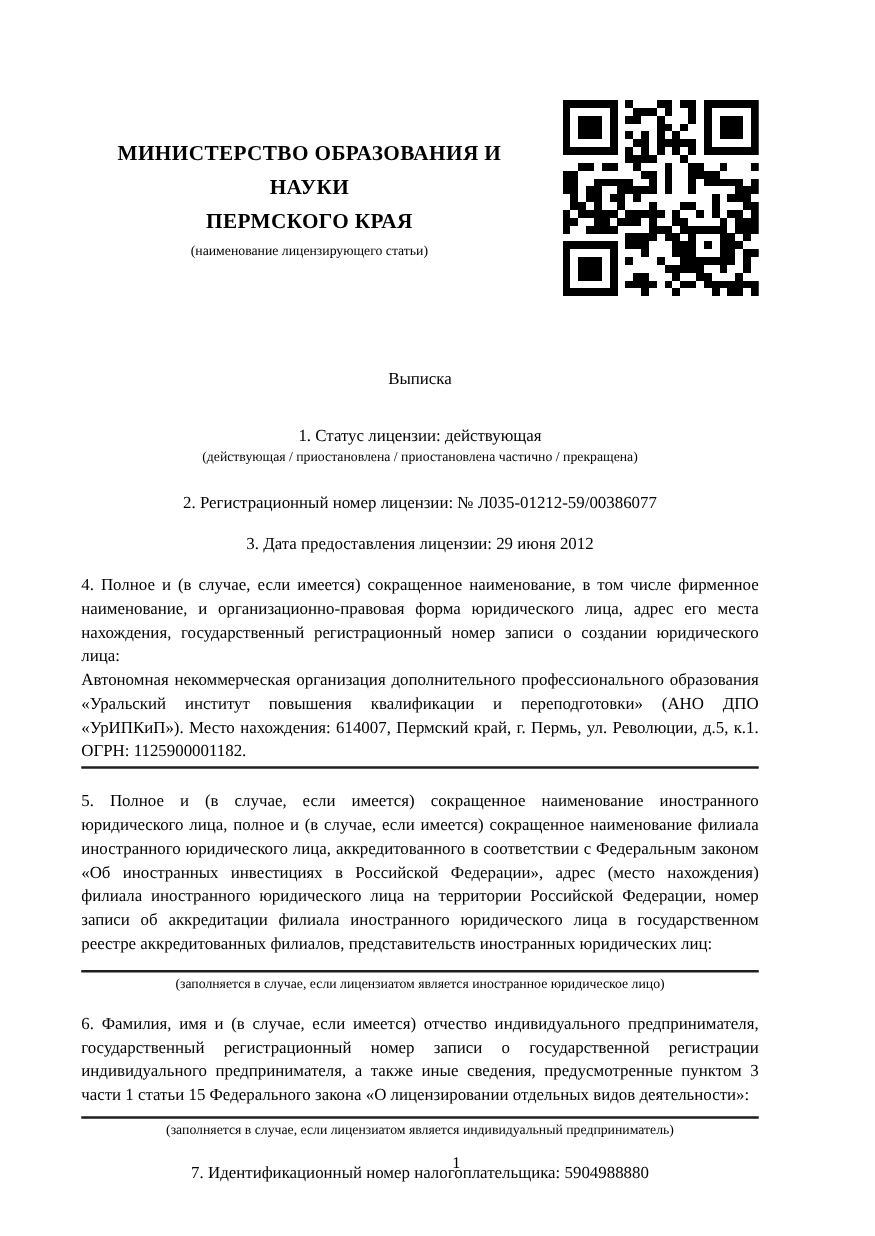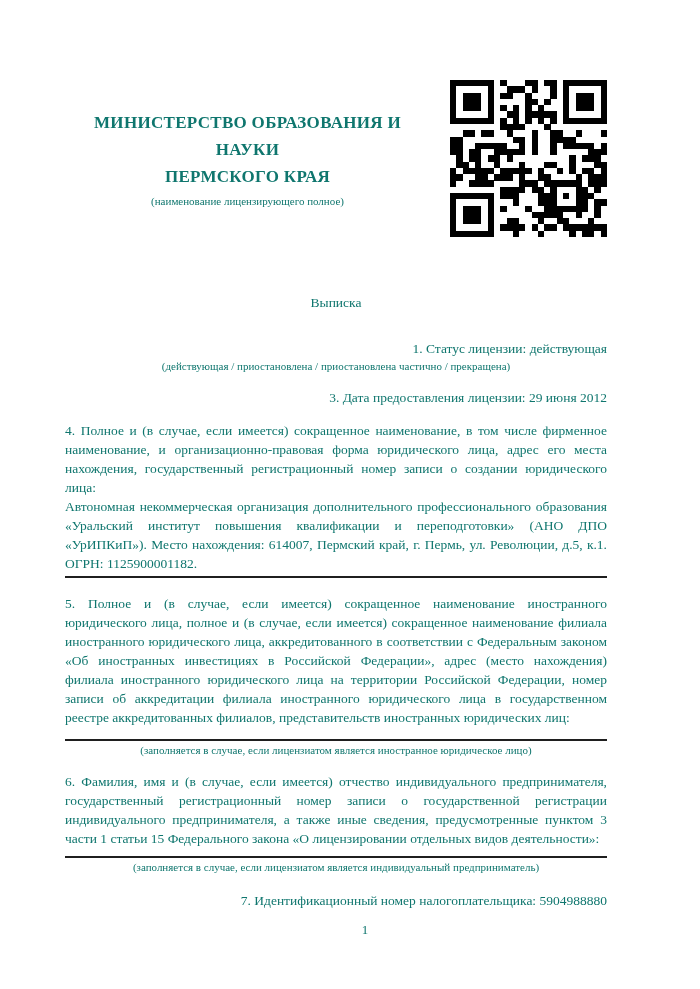--- a/index.html
+++ b/index.html
@@ -1,55 +1,55 @@
 <!DOCTYPE html>
 <html lang="ru"><head>
 <meta charset="utf-8">
 <style>
   html,body{margin:0;padding:0;background:#ffffff;}
   .page{
     position:relative;
     width:642px;height:989px;
     background:#ffffff;
-    color:#0f766e;
+    color:#000000;
     font-family:"Liberation Serif","DejaVu Serif",serif;
     box-sizing:border-box;
     padding:80px 35px 0 65px;
     overflow:hidden;
   }
   .header{display:flex;align-items:center;}
   .ministry{flex:1;text-align:center;padding-right:20px;}
   .ministry-line{font-weight:bold;font-size:17px;line-height:27px;letter-spacing:0.3px;}
   .ministry-caption{font-size:11px;line-height:14px;margin-top:4px;}
   .qr-box{width:157px;height:157px;flex:0 0 auto;}
   .qr-box svg{display:block;width:157px;height:157px;}
   .doc-title{margin-top:56px;text-align:center;font-size:13.5px;line-height:20px;}
   .items{margin-top:26px;}
   .item{font-size:13.5px;line-height:19px;text-align:justify;margin:14px 0 0 0;}
-  .item.single{text-align:right;}
+  .item.single{text-align:center;}
   .item .value{display:inline;}
   .sub-caption{font-size:11px;line-height:15px;text-align:center;margin-top:1px;}
   .rule{border:0;border-top:2px solid #1f1f1f;margin:12px 0 0 0;}
   .rule.tight{margin-top:3px;}
   .rule.mid{margin-top:8px;}
   .rule-caption{font-size:11px;line-height:15px;text-align:center;margin-top:2px;}
   .mt18{margin-top:18px;}
   .mt16{margin-top:16px;}
   .page-number{position:absolute;top:922px;left:65px;width:600px;text-align:center;font-size:13px;}
 </style>
 </head>
 <body>
 
 <div class="page">
 
   <div class="header">
     <div class="ministry">
       <div class="ministry-line">МИНИСТЕРСТВО ОБРАЗОВАНИЯ И НАУКИ</div>
       <div class="ministry-line">ПЕРМСКОГО КРАЯ</div>
-      <div class="ministry-caption">(наименование лицензирующего полное)</div>
+      <div class="ministry-caption">(наименование лицензирующего статьи)</div>
     </div>
     <div class="qr-box">
       <svg id="qr-svg" viewBox="0 0 157 157" fill="#000000" shape-rendering="crispEdges" aria-hidden="true">
           <rect x="0.00" y="0.00" width="6.33" height="6.33"></rect>
           <rect x="6.28" y="0.00" width="6.33" height="6.33"></rect>
           <rect x="12.56" y="0.00" width="6.33" height="6.33"></rect>
           <rect x="18.84" y="0.00" width="6.33" height="6.33"></rect>
           <rect x="25.12" y="0.00" width="6.33" height="6.33"></rect>
           <rect x="31.40" y="0.00" width="6.33" height="6.33"></rect>
           <rect x="37.68" y="0.00" width="6.33" height="6.33"></rect>
@@ -377,20 +377,21 @@
 
   <div class="doc-title">
     <div>Выписка</div>
   </div>
 
   <div class="items">
 
     <p class="item single">1. Статус лицензии: действующая</p>
     <p class="sub-caption">(действующая / приостановлена / приостановлена частично / прекращена)</p>
 
+    <p class="item single mt18">2. Регистрационный номер лицензии: № Л035-01212-59/00386077</p>
 
     <p class="item single">3. Дата предоставления лицензии: 29 июня 2012</p>
 
     <p class="item"><span>4. Полное и (в случае, если имеется) сокращенное наименование, в том числе фирменное наименование, и организационно-правовая форма юридического лица, адрес его места нахождения, государственный регистрационный номер записи о создании юридического лица:</span><br>
       <span class="value">Автономная некоммерческая организация дополнительного профессионального образования «Уральский институт повышения квалификации и переподготовки» (АНО ДПО «УрИПКиП»). Место нахождения: 614007, Пермский край, г. Пермь, ул. Революции, д.5, к.1. ОГРН: 1125900001182.</span></p>
     <hr class="rule tight">
 
     <p class="item mt16">5. Полное и (в случае, если имеется) сокращенное наименование иностранного юридического лица, полное и (в случае, если имеется) сокращенное наименование филиала иностранного юридического лица, аккредитованного в соответствии с Федеральным законом «Об иностранных инвестициях в Российской Федерации», адрес (место нахождения) филиала иностранного юридического лица на территории Российской Федерации, номер записи об аккредитации филиала иностранного юридического лица в государственном реестре аккредитованных филиалов, представительств иностранных юридических лиц:</p>
     <hr class="rule">
     <p class="rule-caption">(заполняется в случае, если лицензиатом является иностранное юридическое лицо)</p>

